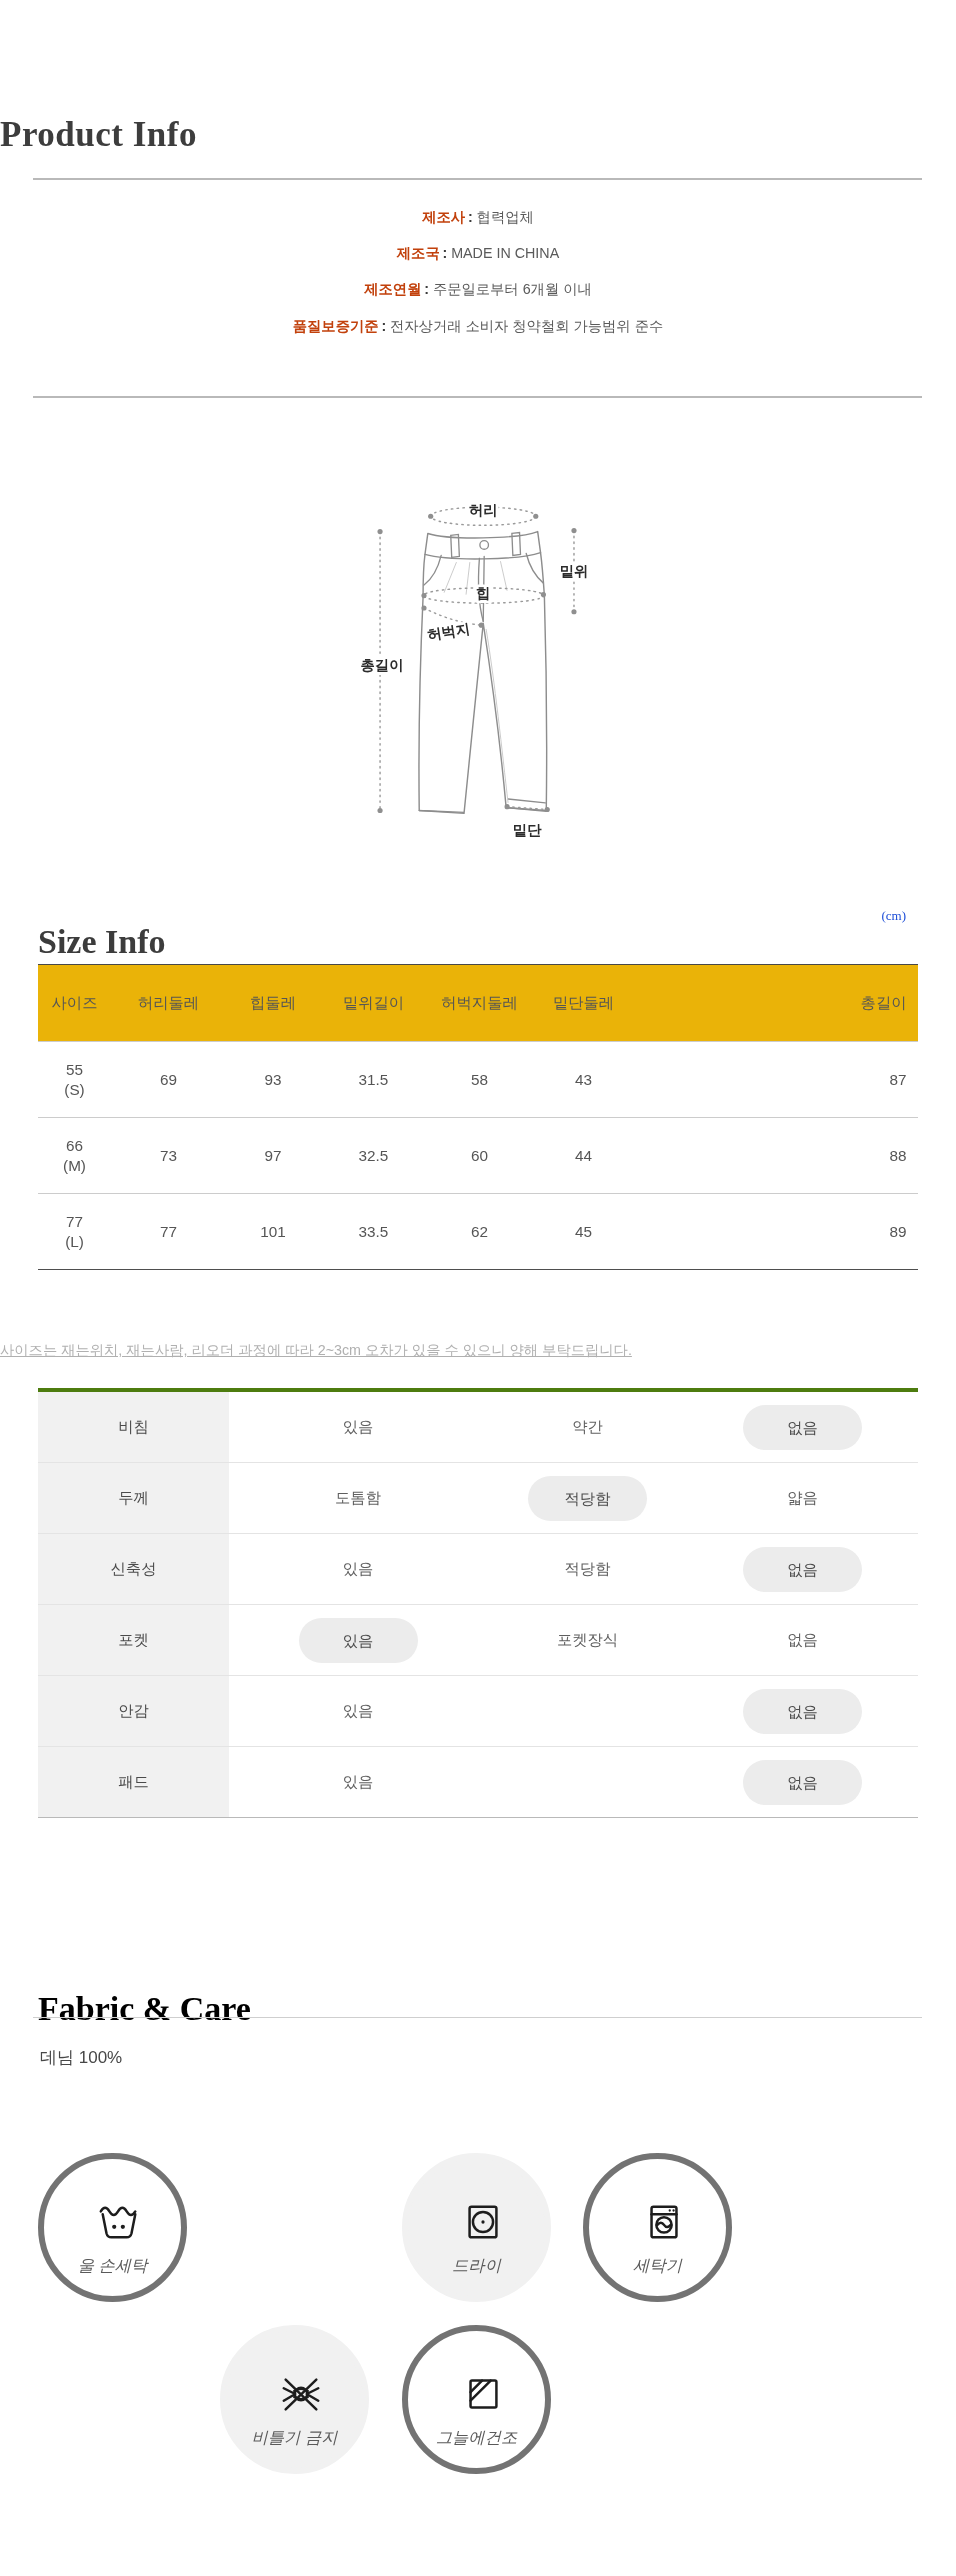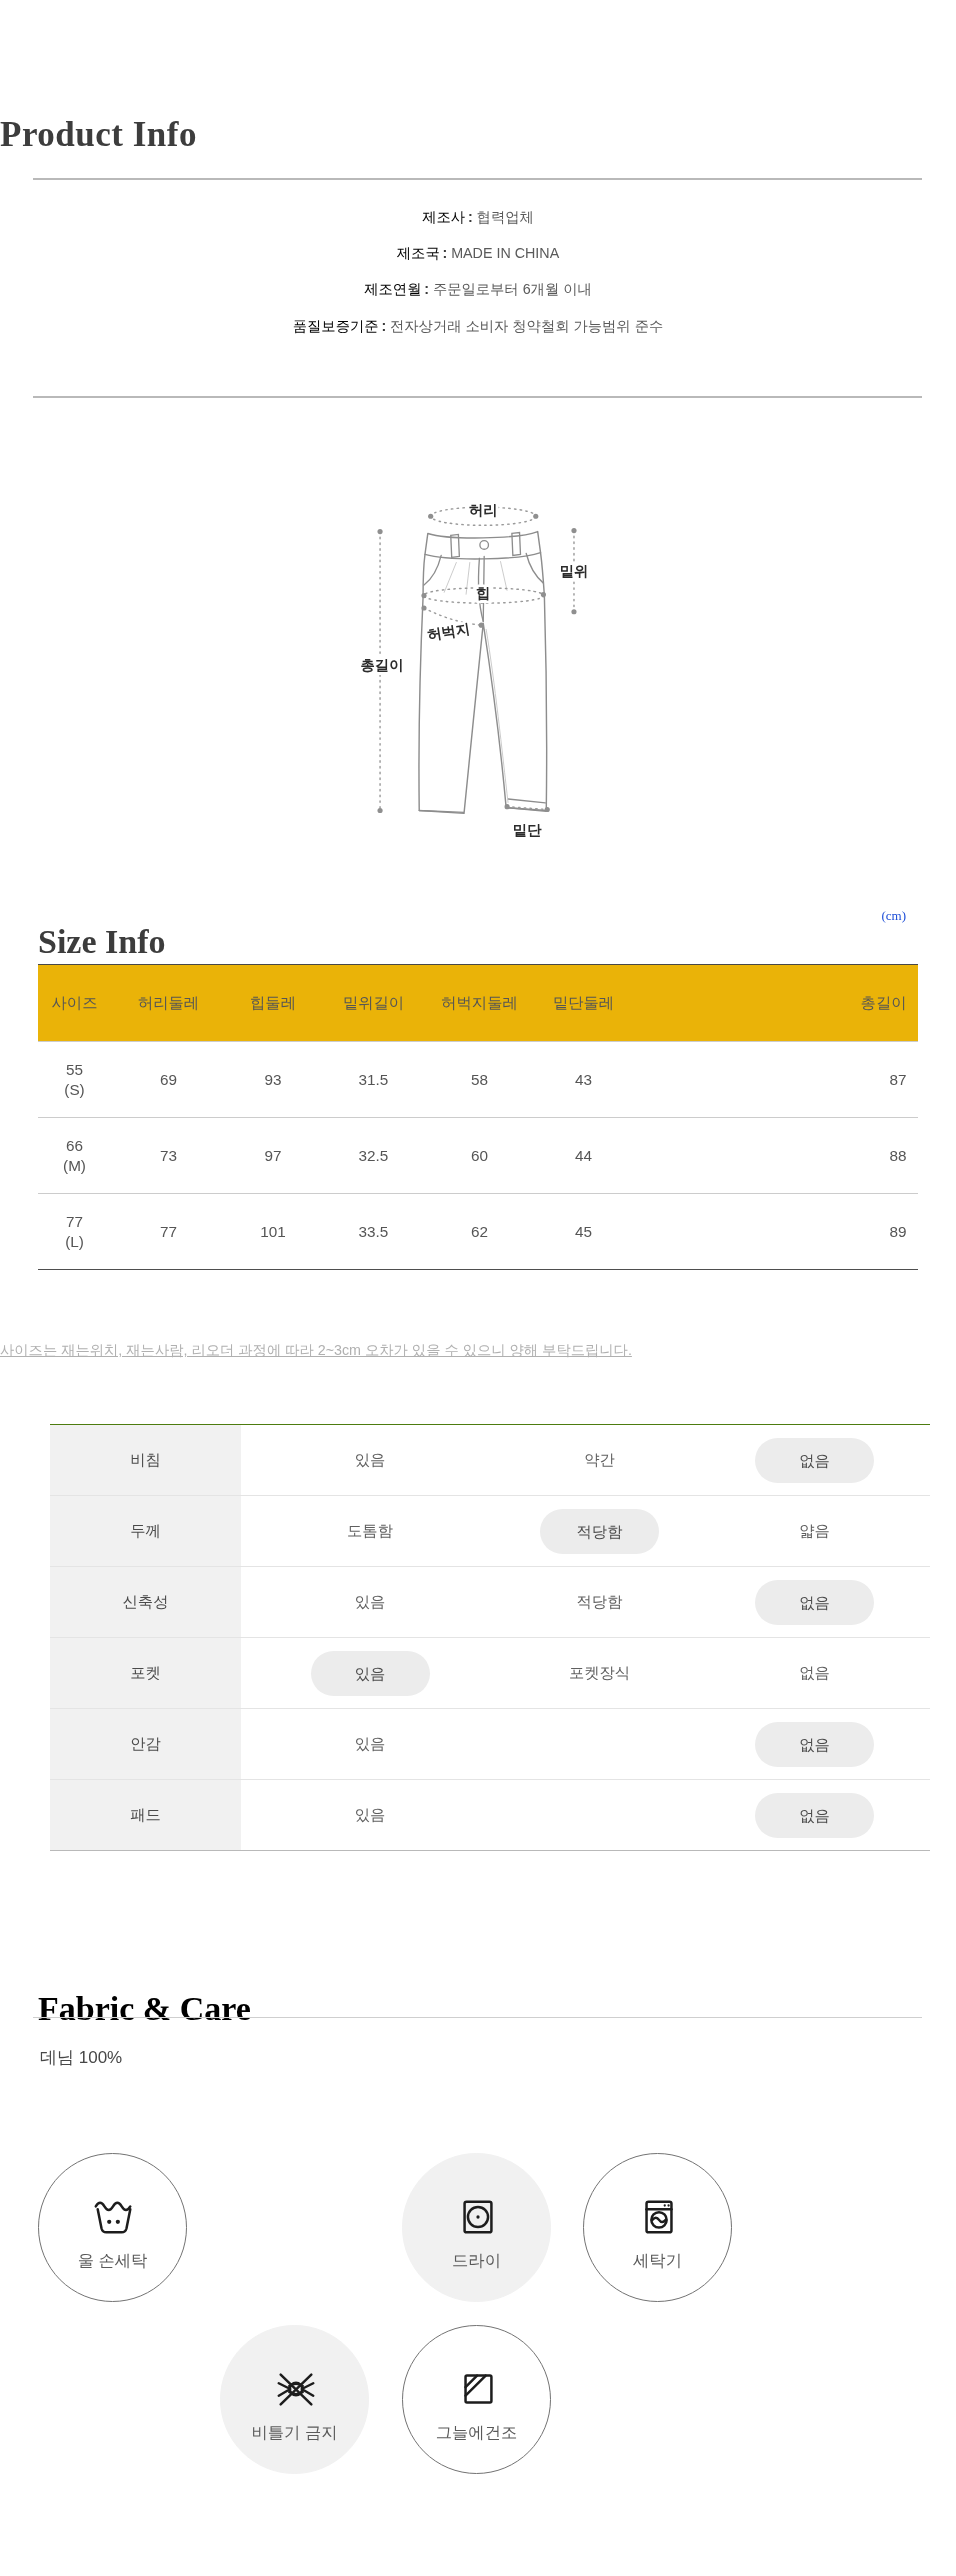--- a/index.html
+++ b/index.html
@@ -5,21 +5,21 @@
   html,body{margin:0;padding:0;background:#fff;}
   #page{position:relative;width:956px;height:2576px;background:#fff;overflow:hidden;
         font-family:"Liberation Sans","DejaVu Sans",sans-serif;color:#444;}
   .abs{position:absolute;}
   .serif{font-family:"Liberation Serif","DejaVu Serif",serif;}
   
   .main-title{left:0;top:92px;width:956px;text-align:left;font-size:35px;color:#3d3d3d;letter-spacing:0.5px;}
   .hr{left:33px;width:889px;height:1.9px;background:#b9b9b9;}
   .hr-thin{left:33px;width:889px;height:1px;background:#cfcfcf;}
   .detail-row{left:0;width:956px;height:23px;line-height:23px;text-align:center;font-size:14.3px;}
-  .detail-row .lbl{font-weight:normal;color:#000000;}
+  .detail-row .lbl{font-weight:bold;color:#c2410c;}
   .detail-row .sep{font-weight:bold;color:#3c3c3c;padding:0 3.8px 0 2.9px;}
   .detail-row .val{color:#5a5a5a;}
   
   .diagram{left:296px;top:449px;}
   .diagram text{font-family:"Liberation Sans","DejaVu Sans",sans-serif;font-size:15px;font-weight:600;
                 fill:#2b2b2b;paint-order:stroke;stroke:#fff;stroke-width:6px;stroke-linejoin:round;}
   .pants{fill:#fff;stroke:#8d8d8d;stroke-width:1.5;stroke-linejoin:round;}
   .seam{fill:none;stroke:#8d8d8d;stroke-width:1.4;stroke-linecap:round;}
   .crease{fill:none;stroke:#c9c9c9;stroke-width:1;}
   .meas{fill:none;stroke:#9a9a9a;stroke-width:1.5;stroke-dasharray:1.5 4.5;stroke-linecap:round;}
@@ -29,31 +29,31 @@
   .cm-unit{right:50px;top:908px;font-size:13px;color:#1d4ed8;}
   .size-table{left:38px;top:964px;width:880px;border-top:1.9px solid #484848;border-bottom:1.9px solid #4e4e4e;}
   .st-row{display:grid;grid-template-columns:73px 115px 94px 107px 105px 103px 1fr;align-items:center;height:75px;border-top:1px solid #ccc;}
   .st-header{height:76px;background:#eab308;border-top:none;color:#3a3a3a;font-size:14.3px;}
   .st-c{text-align:center;font-size:15.3px;color:#555;}
   .st-last{text-align:right;padding-right:11.5px;}
   .sz-cell{line-height:1.3;}
   
   .note{left:0;top:1327px;width:956px;text-align:left;font-size:14.3px;color:#b0b0b0;text-decoration:underline;}
   
-  .attr-table{left:38px;top:1424px;width:880px;border-top:1px solid #4d7c0f;border-bottom:1.9px solid #b9b9b9;margin-left:12px;}
+  .attr-table{left:38px;top:1388px;width:880px;border-top:4px solid #4d7c0f;border-bottom:1.9px solid #b9b9b9;}
   .at-row{display:grid;grid-template-columns:191px 258px 201px 229px;height:70px;border-top:1px solid #e4e4e4;align-items:center;}
   .at-row:first-child{border-top:none;}
   .at-label{background:#f1f1f1;height:100%;display:flex;align-items:center;justify-content:center;
             font-size:15.3px;color:#4a4a4a;}
   .at-opt{text-align:center;font-size:15.3px;color:#5f5f5f;}
   .pill{display:inline-block;width:119px;height:45px;line-height:45px;border-radius:23px;background:#ececec;color:#4c4c4c;}
   
   .fab-title{left:38px;top:1962px;font-size:34px;color:#000000;}
   .material{left:40px;top:2046px;font-size:17px;color:#474747;}
-  .care-circle{width:149px;height:149px;border-radius:50%;background:#fff;border:1px solid #737373;box-sizing:border-box;}
+  .care-circle{width:149px;height:149px;border-radius:50%;background:#fff;border:6px solid #737373;box-sizing:border-box;font-style:italic;}
   .care-circle.gray{background:#f1f1f1;border-color:#f1f1f1;}
   .care-circle svg{position:absolute;left:52px;top:40px;}
   .care-label{position:absolute;left:0;top:96px;width:100%;text-align:center;font-size:16.3px;color:#5a5a5a;}
   .cicon{fill:none;stroke:#1d1d1d;stroke-width:2.6;stroke-linecap:round;stroke-linejoin:round;}
 </style>
 </head>
 <body>
 
 <div id="page">
 

